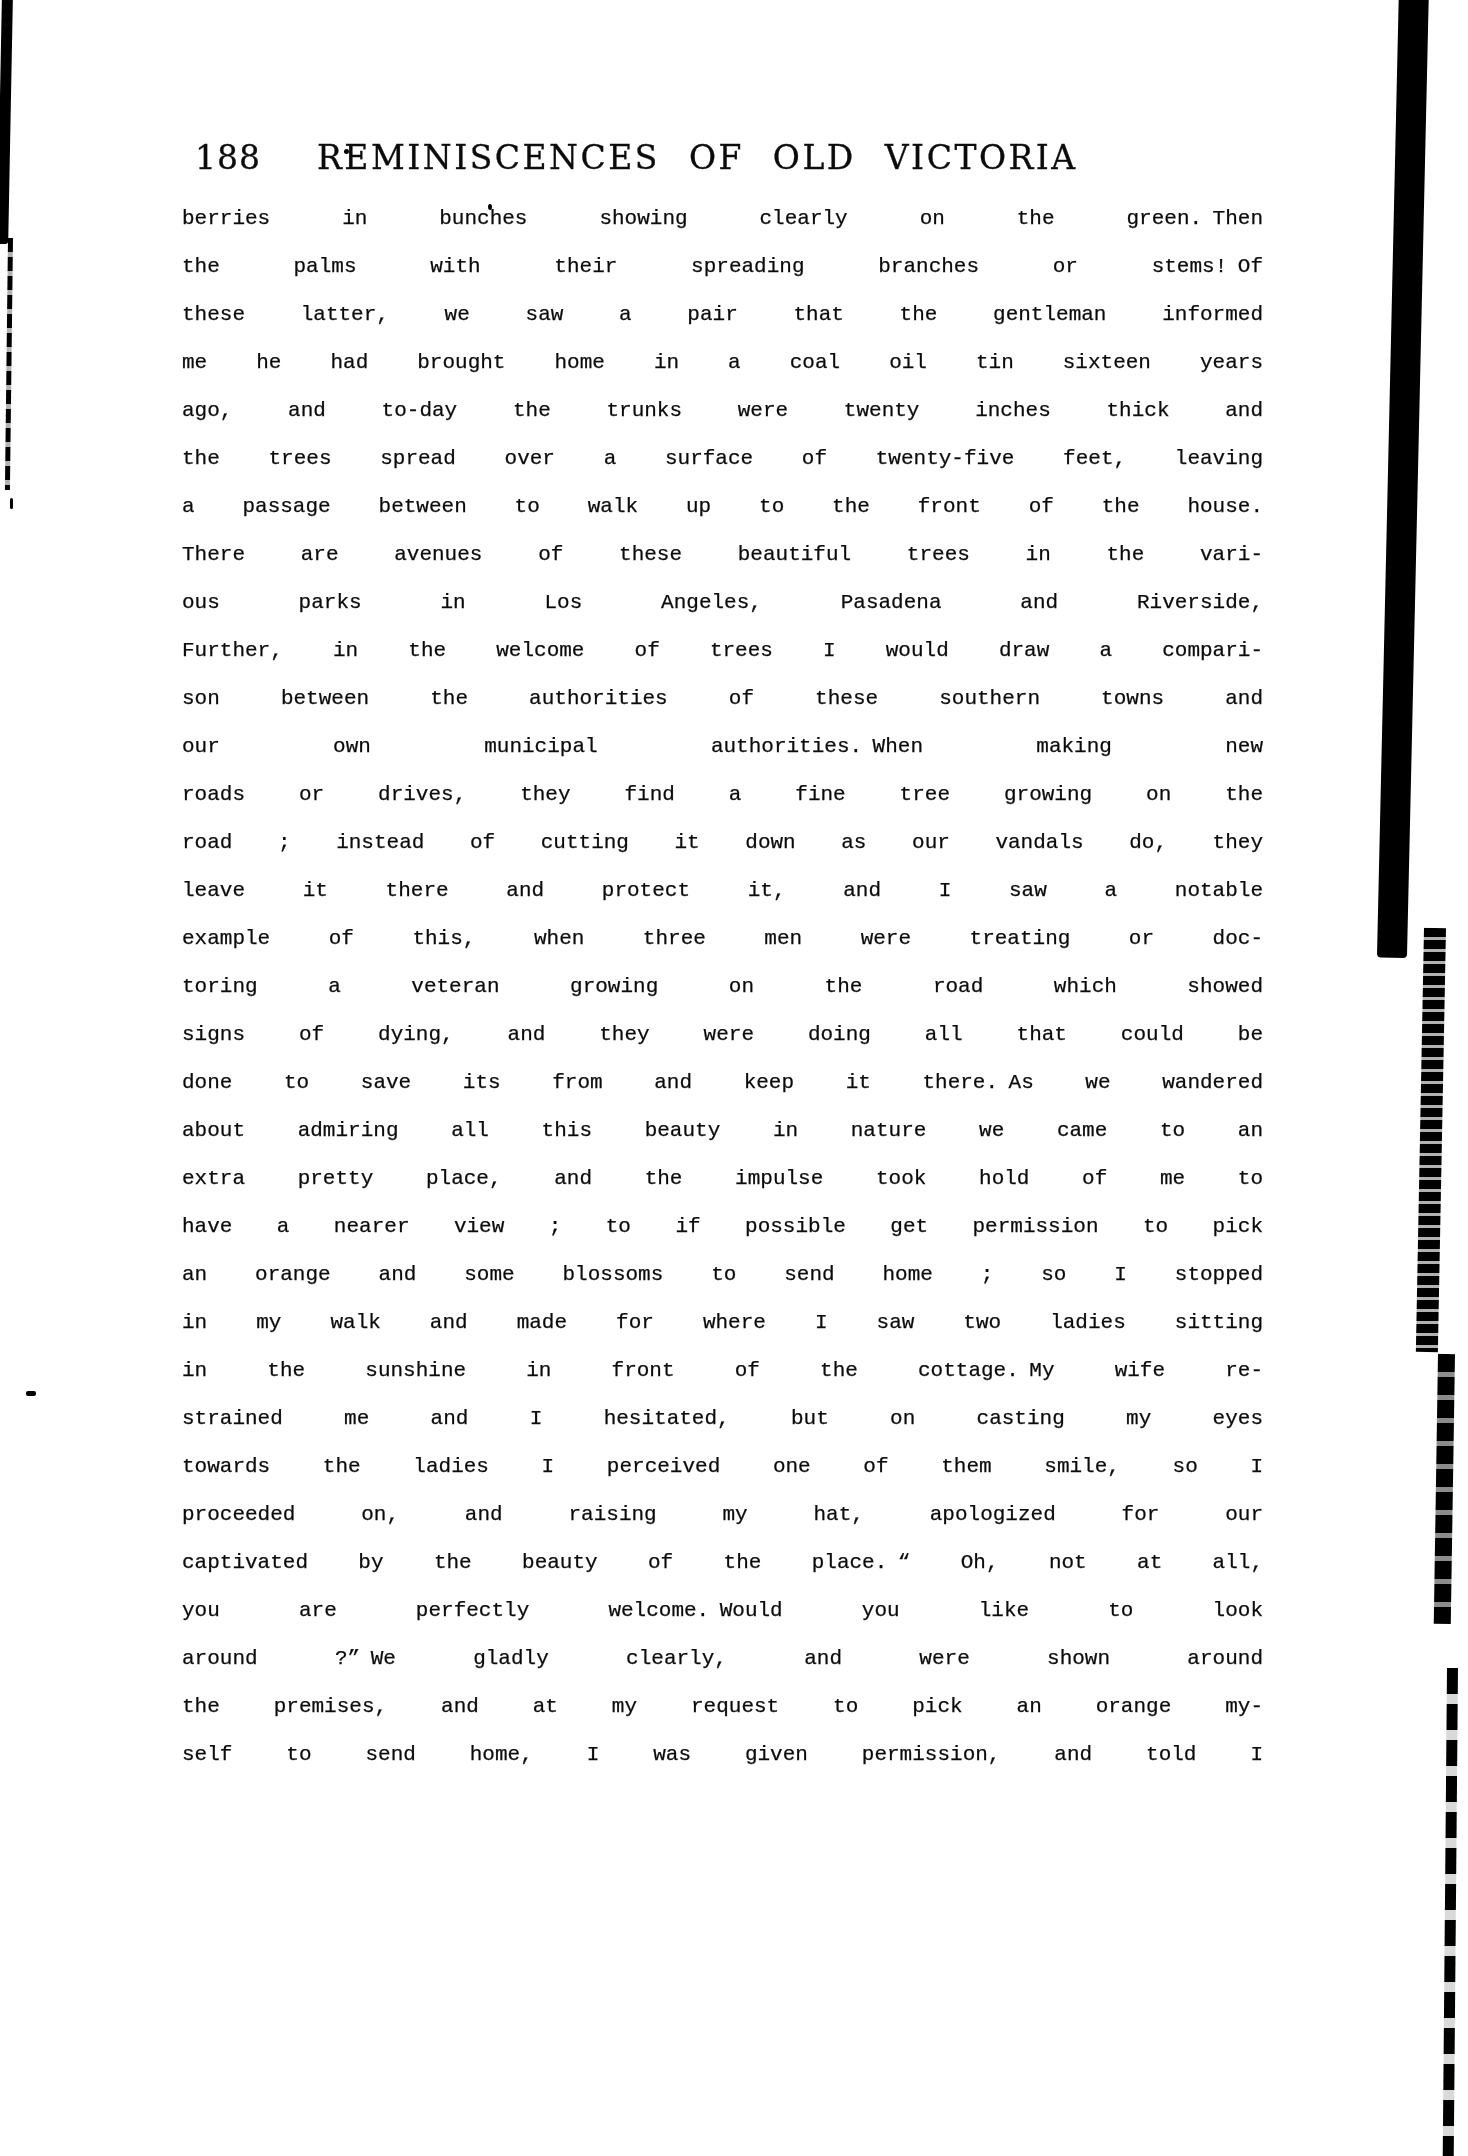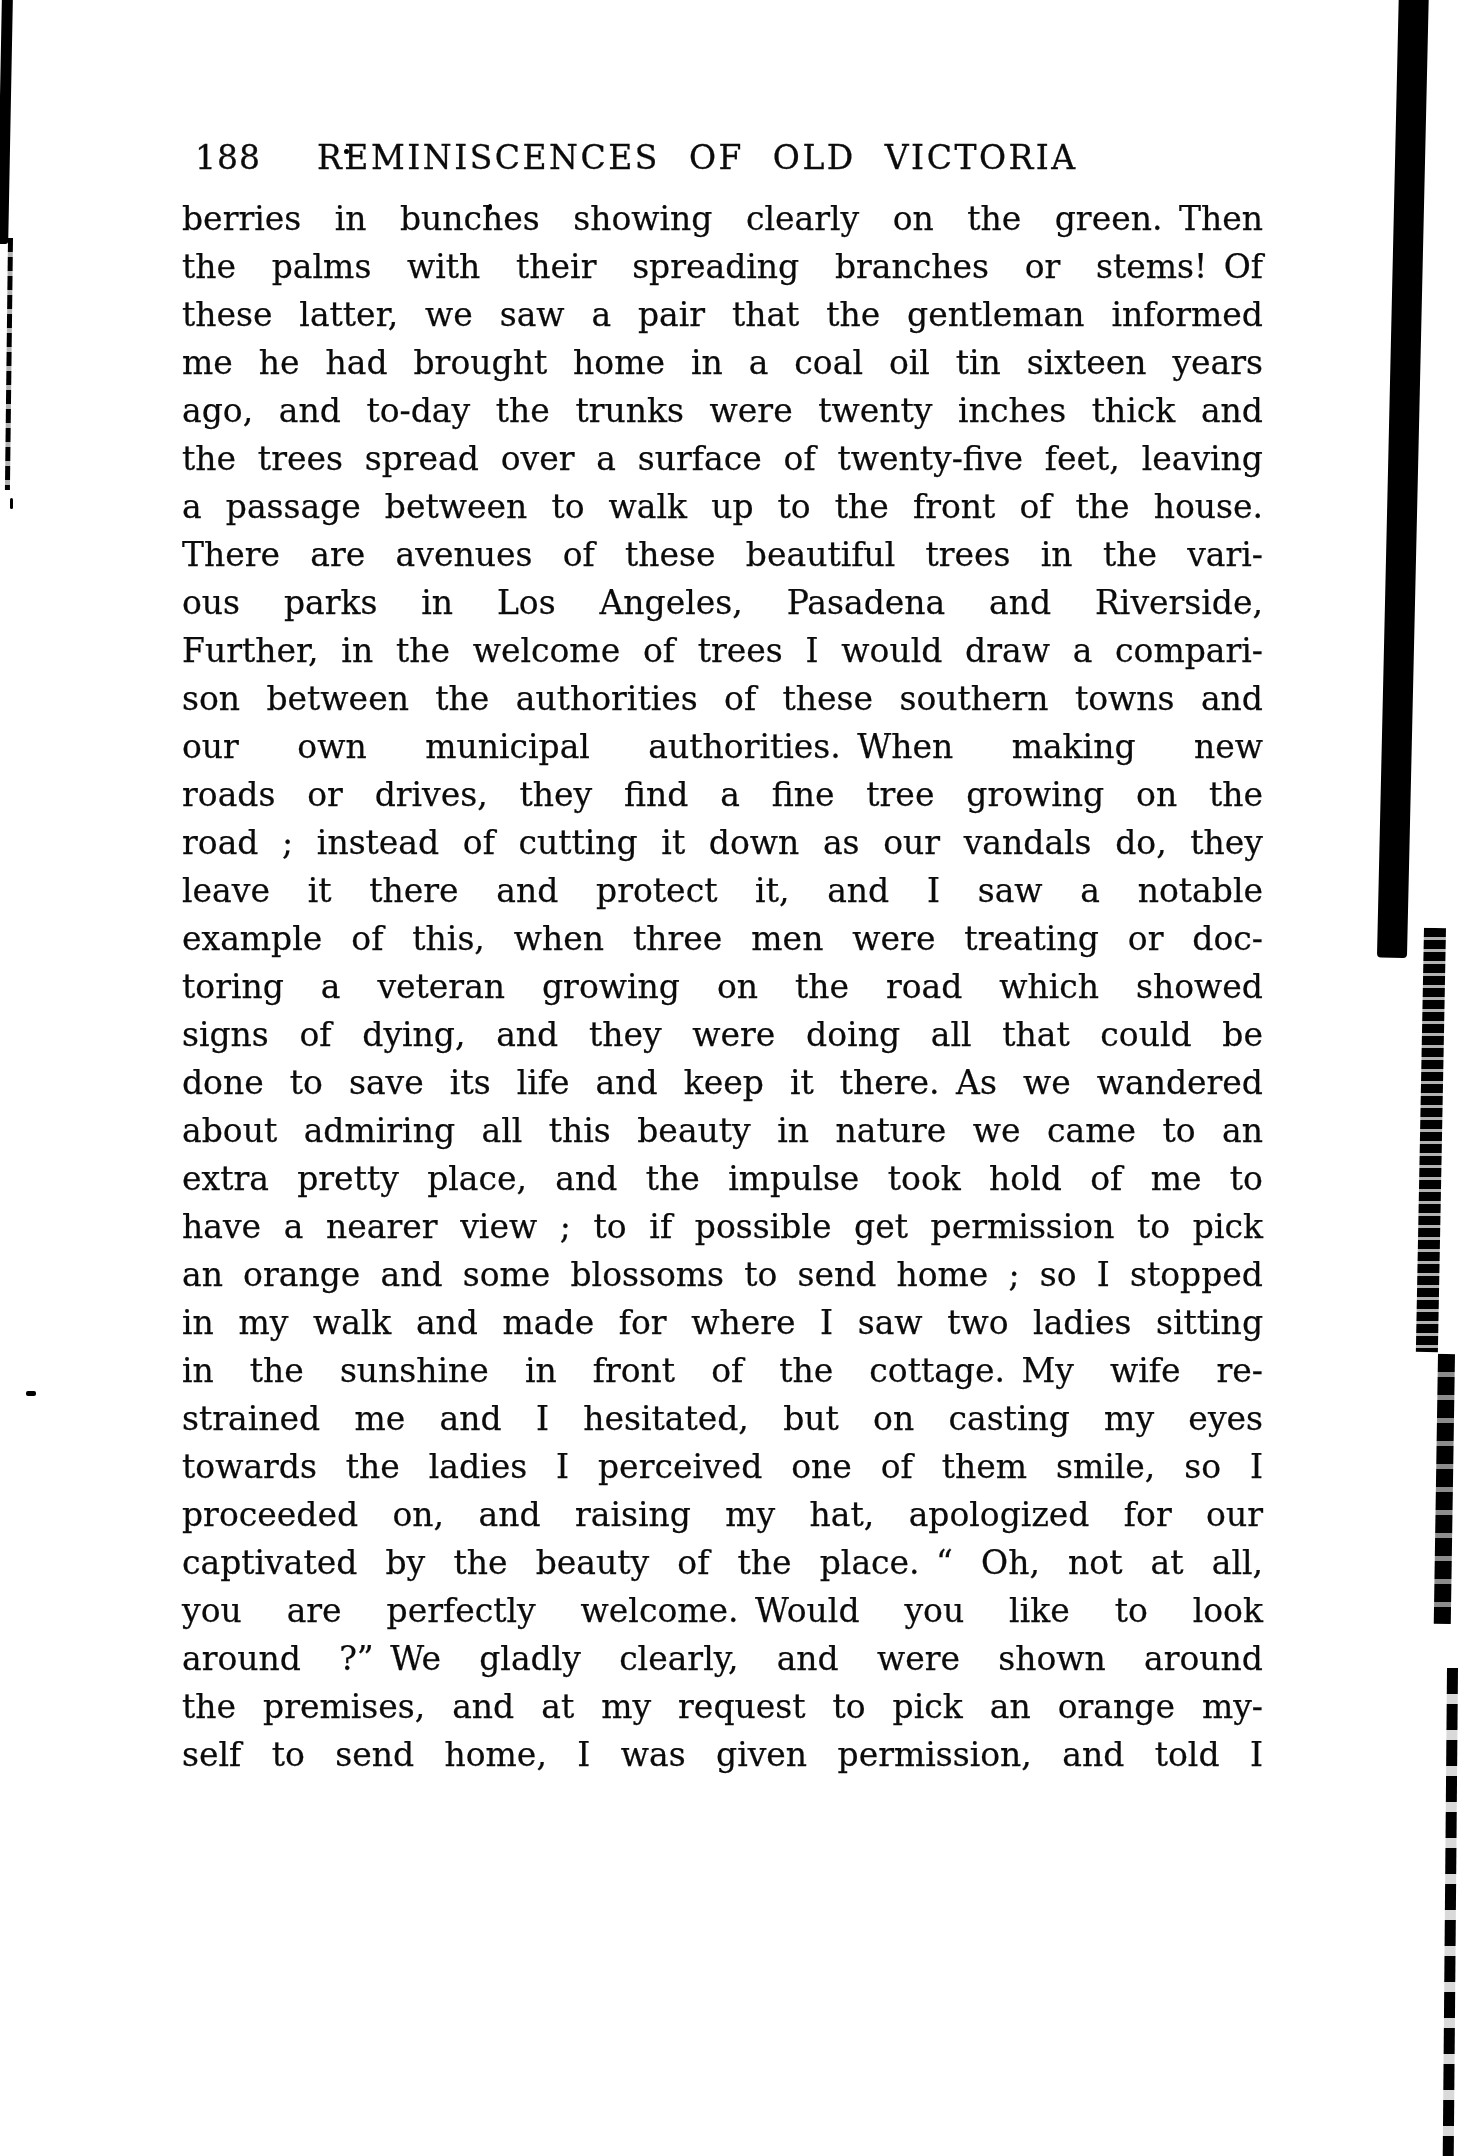--- a/index.html
+++ b/index.html
@@ -32,22 +32,23 @@
     letter-spacing: 1px;
     white-space: nowrap;
     -webkit-text-stroke: 0.3px #111;
   }
   .header .title {
     letter-spacing: 2.5px;
     word-spacing: 16px;
   }
   .body-block {
     margin-top: 17px;
-    font-size: 33px;
+    font-size: 21px;
     line-height: 48px;
+    font-family: Liberation Mono, monospace;
     -webkit-text-stroke: 0.25px #111;
   }
   .line {
     text-align: justify;
     text-align-last: justify;
     width: 100%;
   }
   
   .artifact {
     position: absolute;
@@ -110,21 +111,21 @@
         <div class="line">ous parks in Los Angeles, Pasadena and Riverside,</div>
         <div class="line">Further, in the welcome of trees I would draw a compari-</div>
         <div class="line">son between the authorities of these southern towns and</div>
         <div class="line">our own municipal authorities. When making new</div>
         <div class="line">roads or drives, they find a fine tree growing on the</div>
         <div class="line">road ; instead of cutting it down as our vandals do, they</div>
         <div class="line">leave it there and protect it, and I saw a notable</div>
         <div class="line">example of this, when three men were treating or doc-</div>
         <div class="line">toring a veteran growing on the road which showed</div>
         <div class="line">signs of dying, and they were doing all that could be</div>
-        <div class="line">done to save its life and keep it there. As we wandered</div>
+        <div class="line">done to save its from and keep it there. As we wandered</div>
         <div class="line">about admiring all this beauty in nature we came to an</div>
         <div class="line">extra pretty place, and the impulse took hold of me to</div>
         <div class="line">have a nearer view ; to if possible get permission to pick</div>
         <div class="line">an orange and some blossoms to send home ; so I stopped</div>
         <div class="line">in my walk and made for where I saw two ladies sitting</div>
         <div class="line">in the sunshine in front of the cottage. My wife re-</div>
         <div class="line">strained me and I hesitated, but on casting my eyes</div>
         <div class="line">towards the ladies I perceived one of them smile, so I</div>
         <div class="line">proceeded on, and raising my hat, apologized for our</div>
         <div class="line">captivated by the beauty of the place. “ Oh, not at all,</div>

